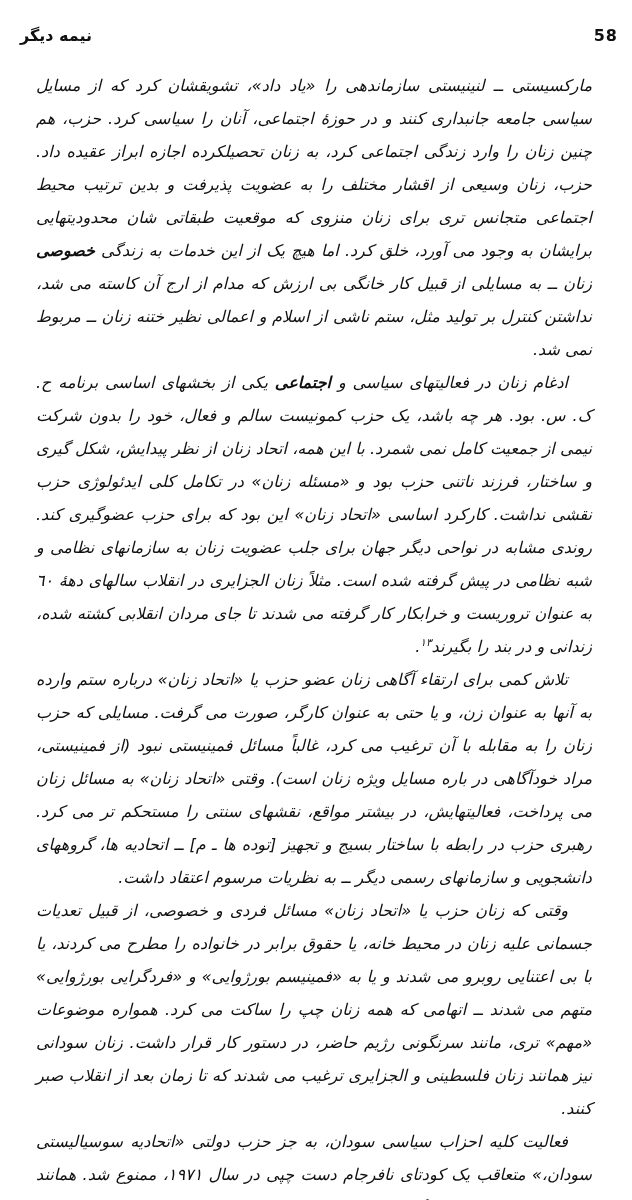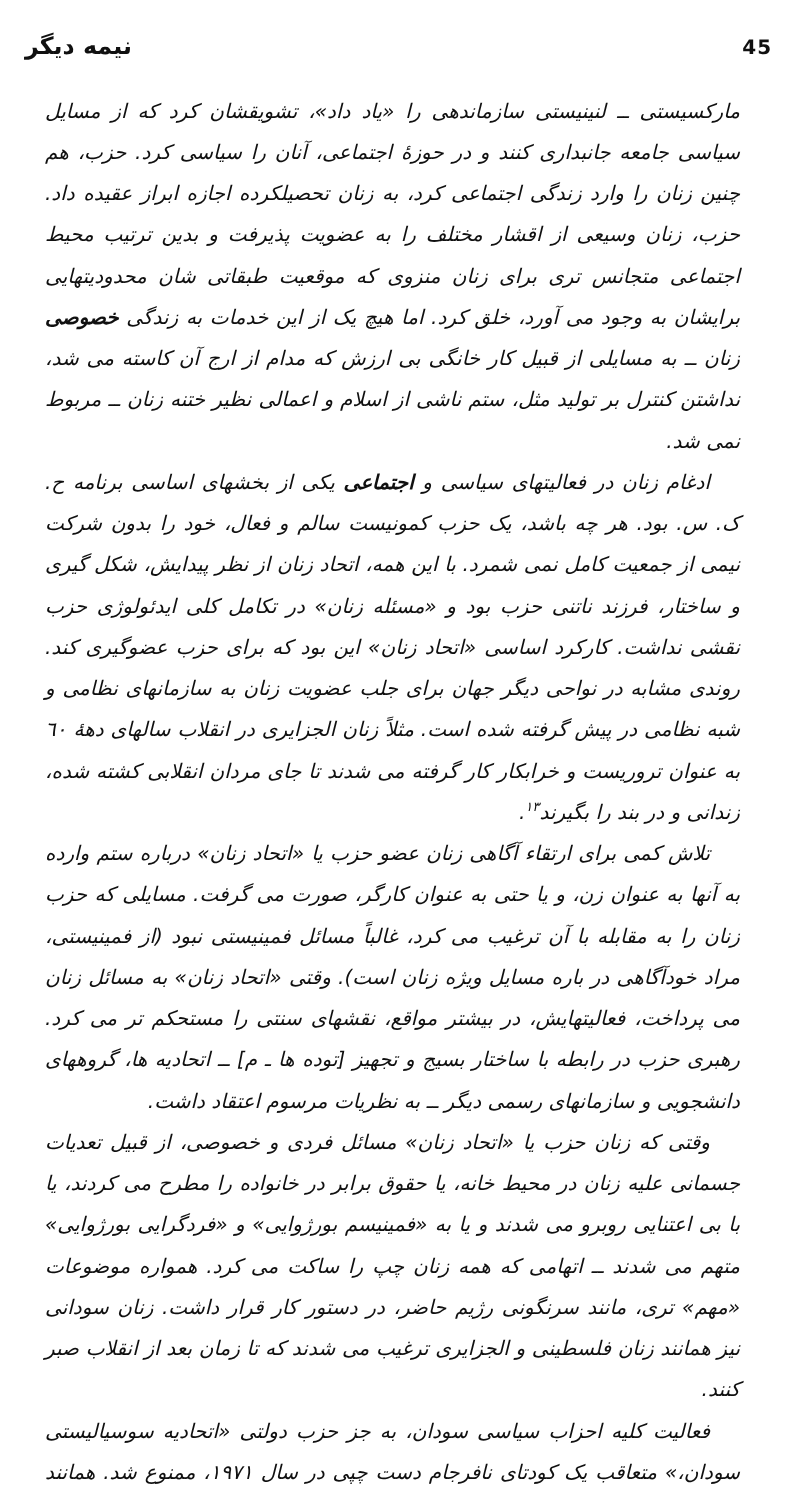--- a/index.html
+++ b/index.html
@@ -23,21 +23,21 @@
     justify-content: space-between;
     align-items: baseline;
     padding: 26px 14px 0 20px;
     font-weight: bold;
   }
   .page-number {
     font-size: 16px;
     letter-spacing: 1px;
   }
   .book-title {
-    font-size: 19px;
+    font-size: 16px;
   }
   .page-body {
     padding: 24px 40px 0 36px;
     font-size: 16px;
     line-height: 33px;
     text-align: justify;
   }
   p.para {
     margin: 0;
     padding: 0;
@@ -53,21 +53,21 @@
     font-size: 10.5px;
     line-height: 0;
     vertical-align: super;
   }
 </style>
 </head>
 <body>
 
 <div class="page">
   <div class="page-header">
-    <span class="page-number">45</span>
+    <span class="page-number">58</span>
     <span class="book-title">نیمه دیگر</span>
   </div>
   <div class="page-body">
       <p class="para"><span class="">مارکسیستی ــ لنینیستی سازماندهی را «یاد داد»، تشویقشان کرد که از مسایل سیاسی جامعه جانبداری کنند و در حوزهٔ اجتماعی، آنان را سیاسی کرد. حزب، هم چنین زنان را وارد زندگی اجتماعی کرد، به زنان تحصیلکرده اجازه ابراز عقیده داد. حزب، زنان وسیعی از اقشار مختلف را به عضویت پذیرفت و بدین ترتیب محیط اجتماعی متجانس تری برای زنان منزوی که موقعیت طبقاتی شان محدودیتهایی برایشان به وجود می آورد، خلق کرد. اما هیچ یک از این خدمات به زندگی </span><span class="bold">خصوصی</span><span class=""> زنان ــ به مسایلی از قبیل کار خانگی بی ارزش که مدام از ارج آن کاسته می شد، نداشتن کنترل بر تولید مثل، ستم ناشی از اسلام و اعمالی نظیر ختنه زنان ــ مربوط نمی شد.</span></p>
       <p class="para indent"><span class="">ادغام زنان در فعالیتهای سیاسی و </span><span class="bold">اجتماعی</span><span class=""> یکی از بخشهای اساسی برنامه ح. ک. س. بود. هر چه باشد، یک حزب کمونیست سالم و فعال، خود را بدون شرکت نیمی از جمعیت کامل نمی شمرد. با این همه، اتحاد زنان از نظر پیدایش، شکل گیری و ساختار، فرزند ناتنی حزب بود و «مسئله زنان» در تکامل کلی ایدئولوژی حزب نقشی نداشت. کارکرد اساسی «اتحاد زنان» این بود که برای حزب عضوگیری کند. روندی مشابه در نواحی دیگر جهان برای جلب عضویت زنان به سازمانهای نظامی و شبه نظامی در پیش گرفته شده است. مثلاً زنان الجزایری در انقلاب سالهای دههٔ ٦٠ به عنوان تروریست و خرابکار کار گرفته می شدند تا جای مردان انقلابی کشته شده، زندانی و در بند را بگیرند</span><sup class="fnref">١٣</sup><span class="">.</span></p>
       <p class="para indent"><span class="">تلاش کمی برای ارتقاء آگاهی زنان عضو حزب یا «اتحاد زنان» درباره ستم وارده به آنها به عنوان زن، و یا حتی به عنوان کارگر، صورت می گرفت. مسایلی که حزب زنان را به مقابله با آن ترغیب می کرد، غالباً مسائل فمینیستی نبود (از فمینیستی، مراد خودآگاهی در باره مسایل ویژه زنان است). وقتی «اتحاد زنان» به مسائل زنان می پرداخت، فعالیتهایش، در بیشتر مواقع، نقشهای سنتی را مستحکم تر می کرد. رهبری حزب در رابطه با ساختار بسیج و تجهیز [توده ها ـ م] ــ اتحادیه ها، گروههای دانشجویی و سازمانهای رسمی دیگر ــ به نظریات مرسوم اعتقاد داشت.</span></p>
       <p class="para indent"><span class="">وقتی که زنان حزب یا «اتحاد زنان» مسائل فردی و خصوصی، از قبیل تعدیات جسمانی علیه زنان در محیط خانه، یا حقوق برابر در خانواده را مطرح می کردند، یا با بی اعتنایی روبرو می شدند و یا به «فمینیسم بورژوایی» و «فردگرایی بورژوایی» متهم می شدند ــ اتهامی که همه زنان چپ را ساکت می کرد. همواره موضوعات «مهم» تری، مانند سرنگونی رژیم حاضر، در دستور کار قرار داشت. زنان سودانی نیز همانند زنان فلسطینی و الجزایری ترغیب می شدند که تا زمان بعد از انقلاب صبر کنند.</span></p>
       <p class="para indent"><span class="">فعالیت کلیه احزاب سیاسی سودان، به جز حزب دولتی «اتحادیه سوسیالیستی سودان،» متعاقب یک کودتای نافرجام دست چپی در سال ١٩٧١، ممنوع شد. همانند اکثر احزاب کمونیست دیگر، ح. ک. س. نیز فعالیت زیرزمینی و پر بحرانی داشت. پس</span></p>
     </div>
 </div>

